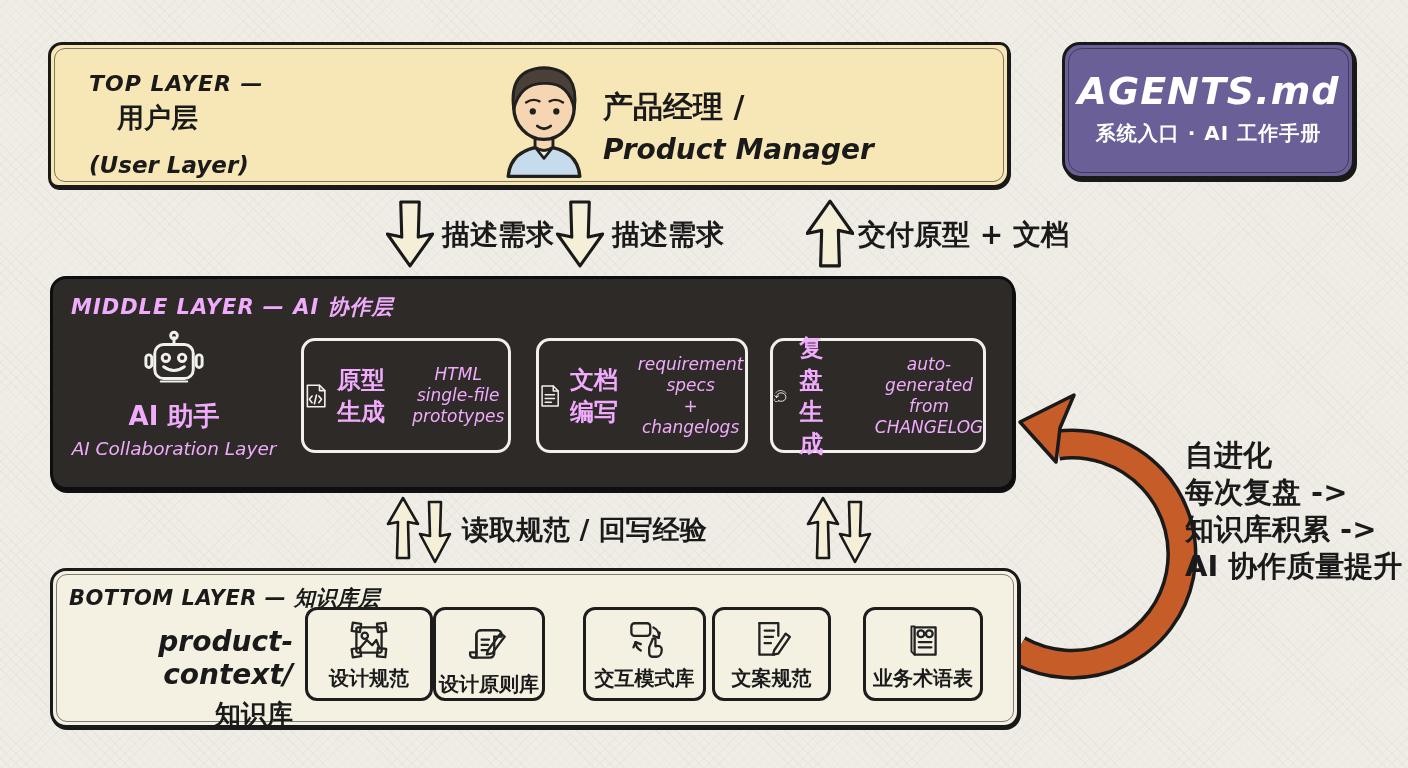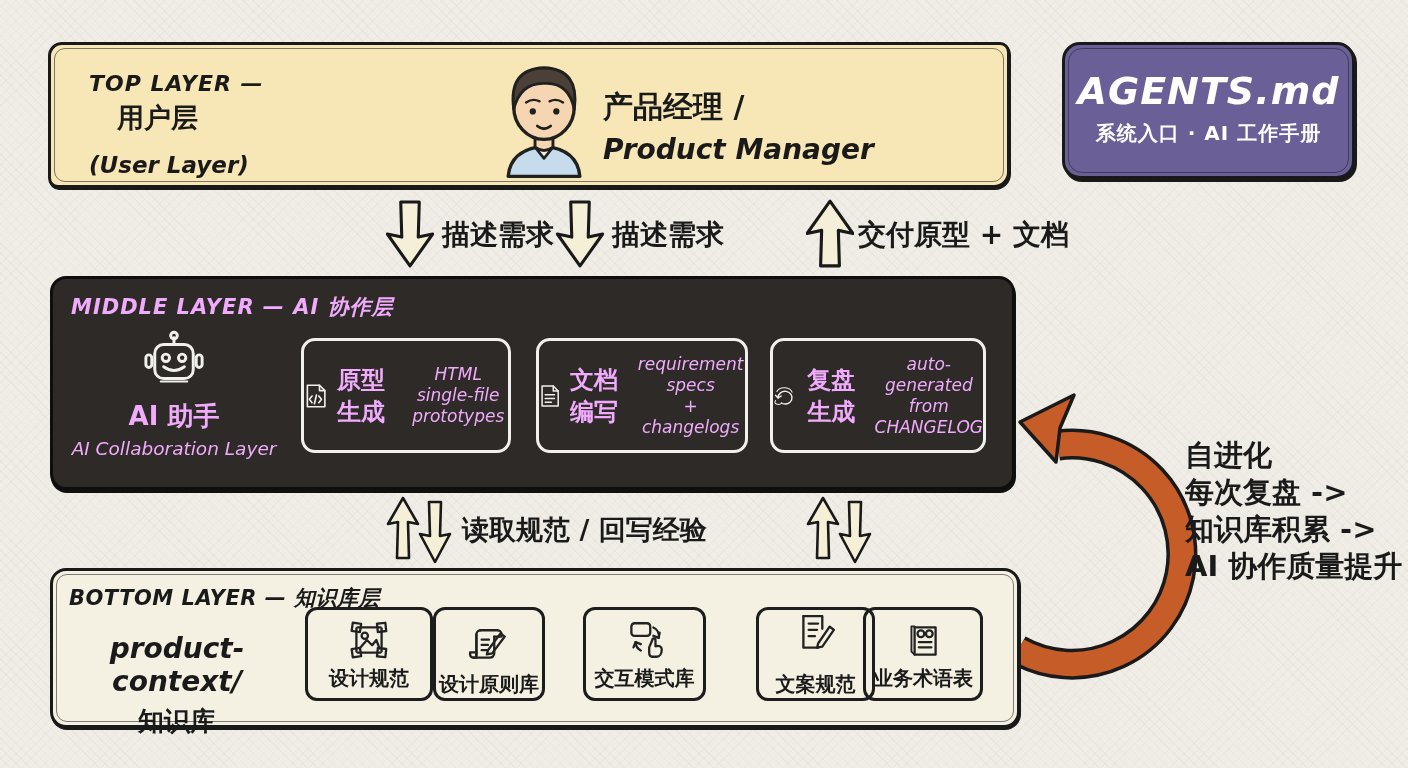--- a/index.html
+++ b/index.html
@@ -67,43 +67,43 @@
     position:absolute; top:59px; height:115px;
     border:3px solid #f2f0ec; border-radius:14px;
     display:flex; flex-direction:row; align-items:center; justify-content:center;
     gap:3px;
   }
   .module .mt{ display:flex; align-items:center; gap:10px; }
   .module .mt span{ font-size:24px; font-weight:700; }
   .module .md{ font-size:17px; font-style:italic; line-height:21px; text-align:center; }
   .m1{ left:248px; width:210px; }
   .m2{ left:483px; width:212px; }
-  .m3{ left:717px; width:216px; }
+  .m3{ left:717px; width:216px;gap:32px; }
 
   
   .bot-box{
     left:50px; top:568px; width:970px; height:160px;
     background:#f4f1e3; border:3px solid #191919; border-radius:16px;
     box-shadow:1px 2px 0 0 #191919;
   }
   .bot-title{ position:absolute; left:16px; top:13px; font-size:21px; font-weight:700; font-style:italic; letter-spacing:0.5px; }
-  .repo-block{ position:absolute; left:8px; top:61px; width:232px; text-align:center; }
+  .repo-block{ position:absolute; left:8px; top:54px; width:232px; text-align:right; }
   .repo-block .p1{ font-size:28px; font-weight:700; font-style:italic; }
   .repo-block .p2{ font-size:26px; font-weight:700; margin-top:6px; }
   .kb-item{
     position:absolute; top:36px; height:94px;
     border:3px solid #1d1d1d; border-radius:12px;
     display:flex; flex-direction:column; align-items:center; justify-content:center; gap:4px;
     padding-top:2px;
   }
   .kb-item .kl{ font-size:20px; font-weight:700; white-space:nowrap; }
   .k1{ left:252px; width:128px; }
   .k2{ left:380px; width:112px;justify-content:flex-end; }
   .k3{ left:530px; width:123px; }
-  .k4{ left:703px; width:119px;justify-content:space-between; }
+  .k4{ left:659px; width:119px; }
   .k5{ left:810px; width:120px; }
 
   
   .loop-note{ position:absolute; left:1185px; top:437px; font-size:29px; font-weight:600; line-height:37px; white-space:nowrap; }
 
   svg{ display:block; }
 </style>
 </head>
 <body>
 

